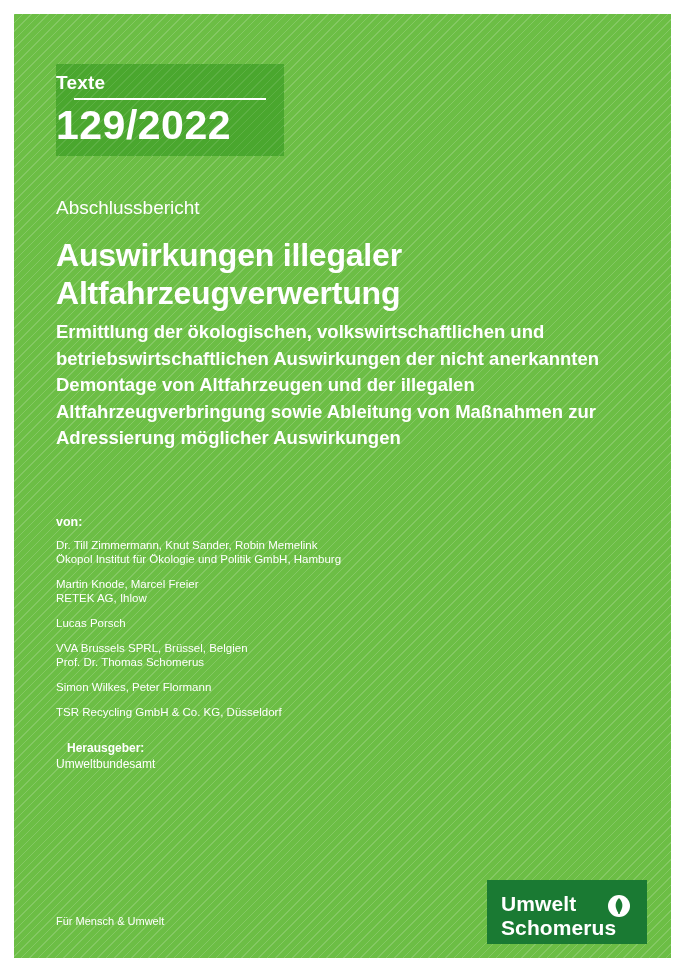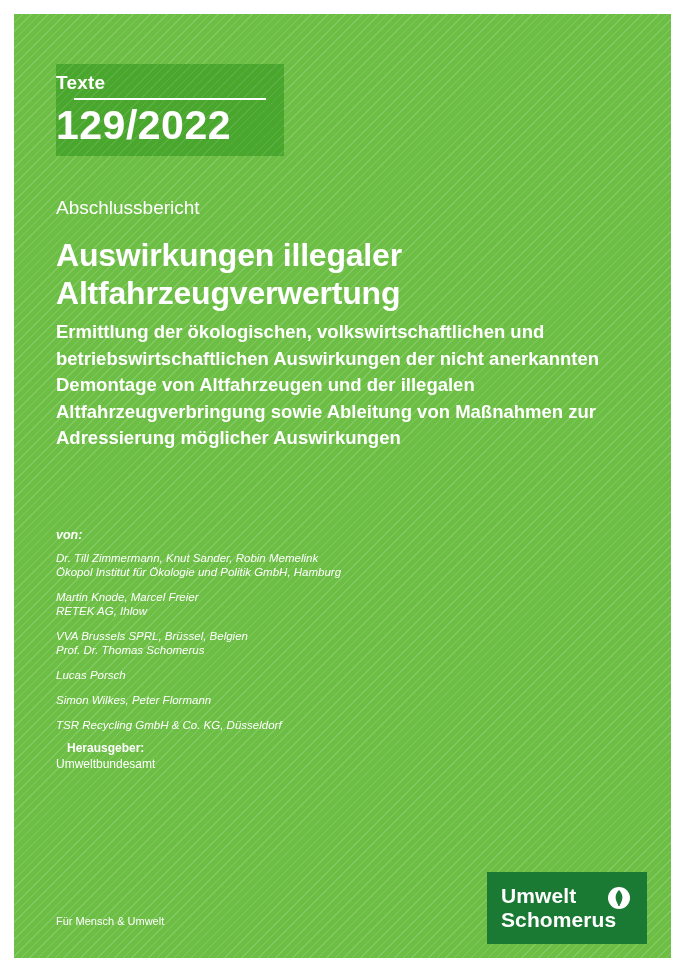--- a/index.html
+++ b/index.html
@@ -105,24 +105,23 @@
     color: #ffffff;
     font-size: 18.5px;
     font-weight: bold;
     line-height: 26.5px;
   }
 
   
   .authors {
     position: absolute;
     left: 42px;
-    top: 513px;
+    top: 500px;
     width: 520px;
     color: #ffffff;
-    font-style: italic;
   }
   .authors-label {
     font-size: 12.5px;
     font-weight: bold;
     line-height: 16px;
     margin-bottom: 8px;
   }
   .author-group {
     margin-bottom: 11px;
   }
@@ -159,21 +158,21 @@
     font-size: 11px;
     line-height: 14px;
   }
 
   
   .uba-logo {
     position: absolute;
     right: 24px;
     bottom: 14px;
     width: 160px;
-    height: 72px;
+    height: 64px;
     background: #1a7a33;
     color: #ffffff;
     box-sizing: border-box;
     padding: 12px 10px 10px 14px;
   }
   .uba-logo .line {
     font-size: 21px;
     font-weight: bold;
     line-height: 24px;
     letter-spacing: 0.1px;
@@ -211,26 +210,26 @@
         <div class="author-line">Dr. Till Zimmermann, Knut Sander, Robin Memelink</div>
         <div class="author-line">Ökopol Institut für Ökologie und Politik GmbH, Hamburg</div>
       </div>
 
       <div class="author-group">
         <div class="author-line">Martin Knode, Marcel Freier</div>
         <div class="author-line">RETEK AG, Ihlow</div>
       </div>
 
       <div class="author-group">
+        <div class="author-line">Lucas Porsch</div>
+      </div>
+
+      <div class="author-group">
         <div class="author-line">VVA Brussels SPRL, Brüssel, Belgien</div>
         <div class="author-line">Prof. Dr. Thomas Schomerus</div>
-      </div>
-
-      <div class="author-group">
-        <div class="author-line">Lucas Porsch</div>
       </div>
 
 
       <div class="author-group">
         <div class="author-line">Simon Wilkes, Peter Flormann</div>
       </div>
 
       <div class="author-group">
         <div class="author-line">TSR Recycling GmbH &amp; Co. KG, Düsseldorf</div>
       </div>

